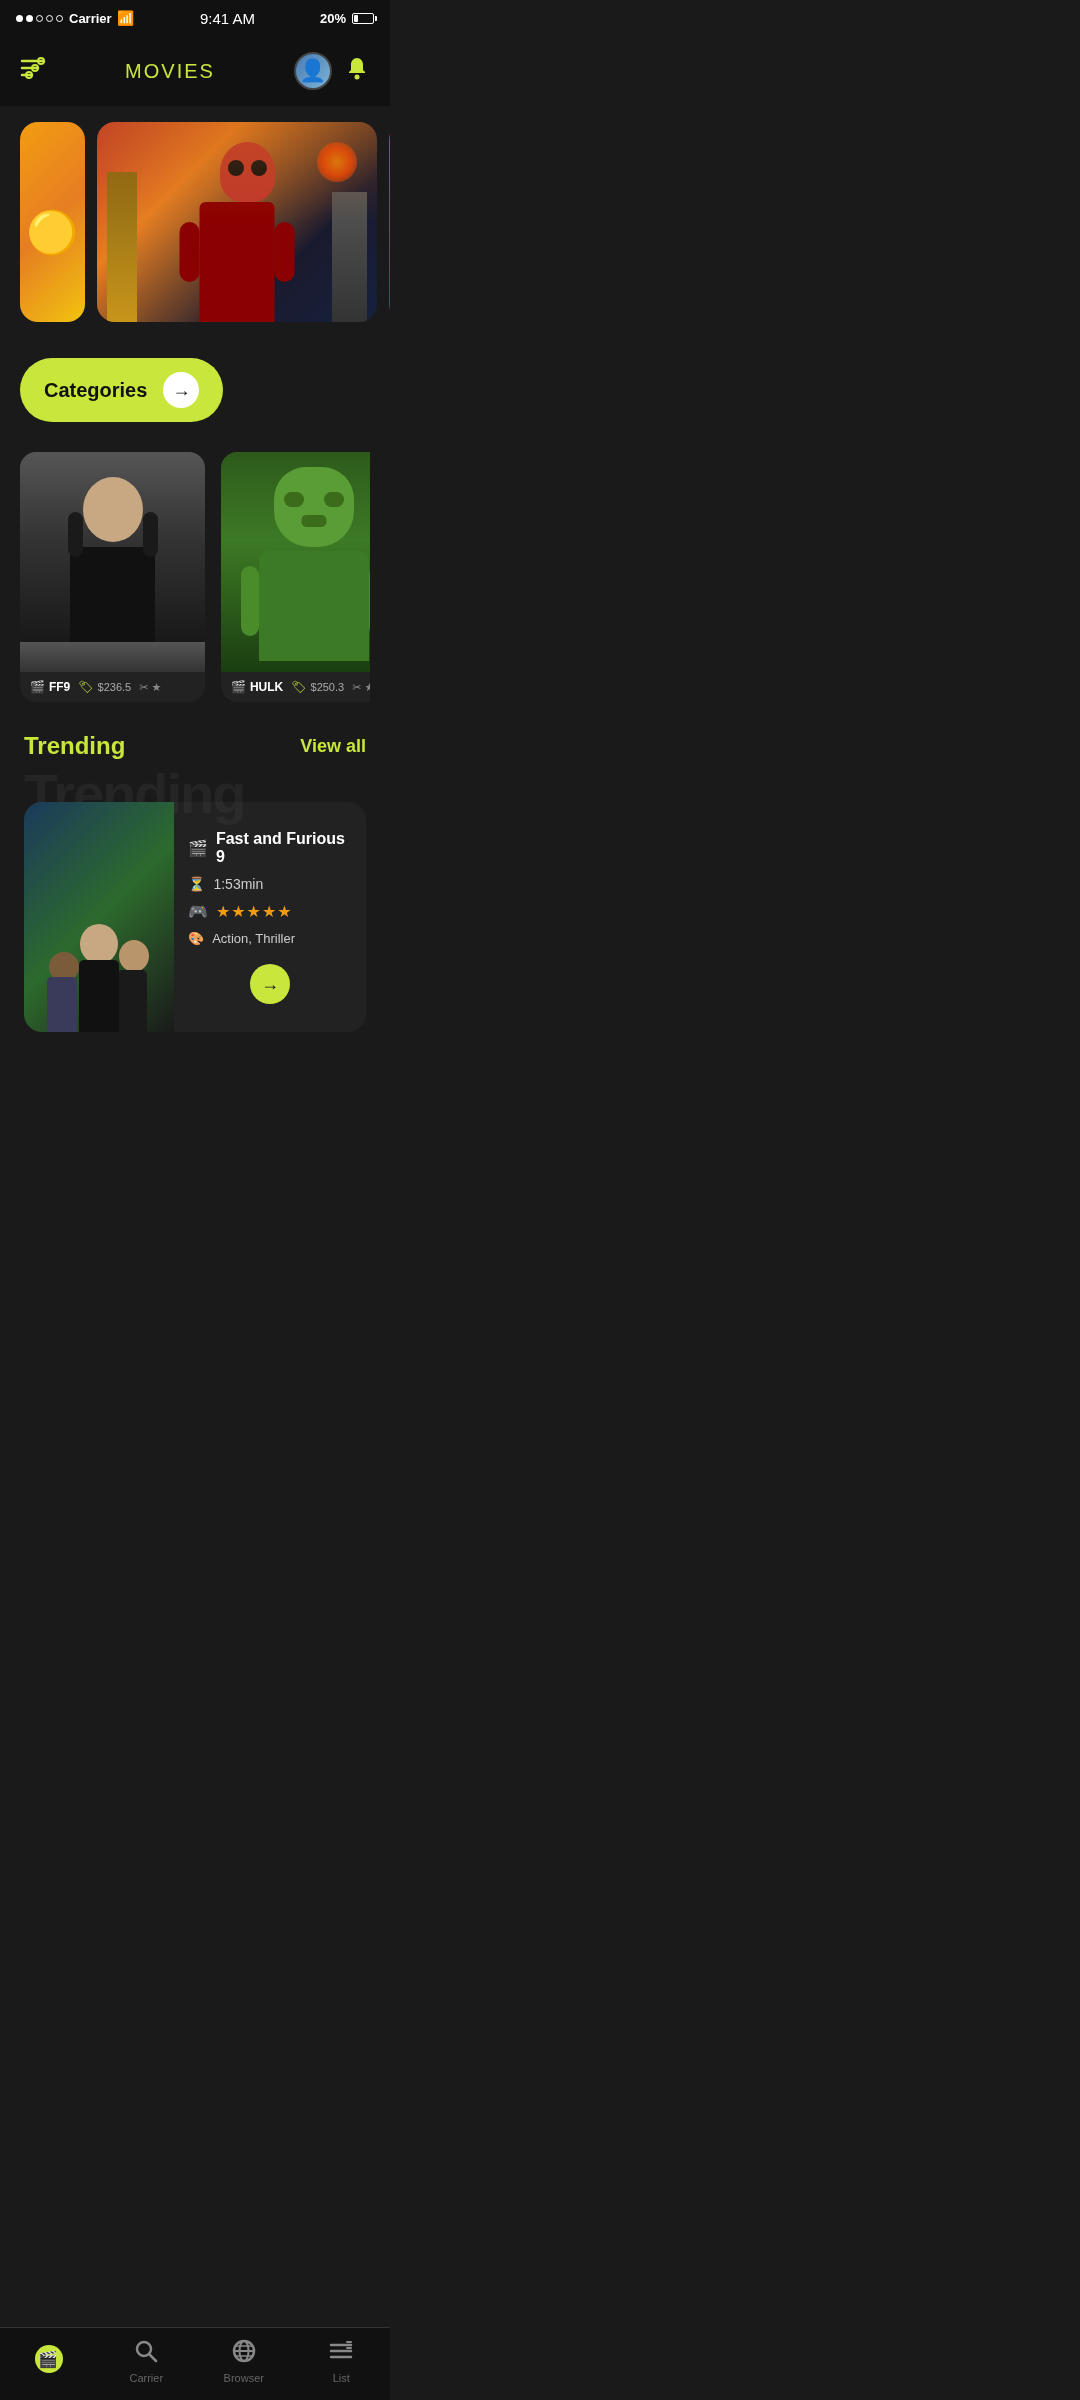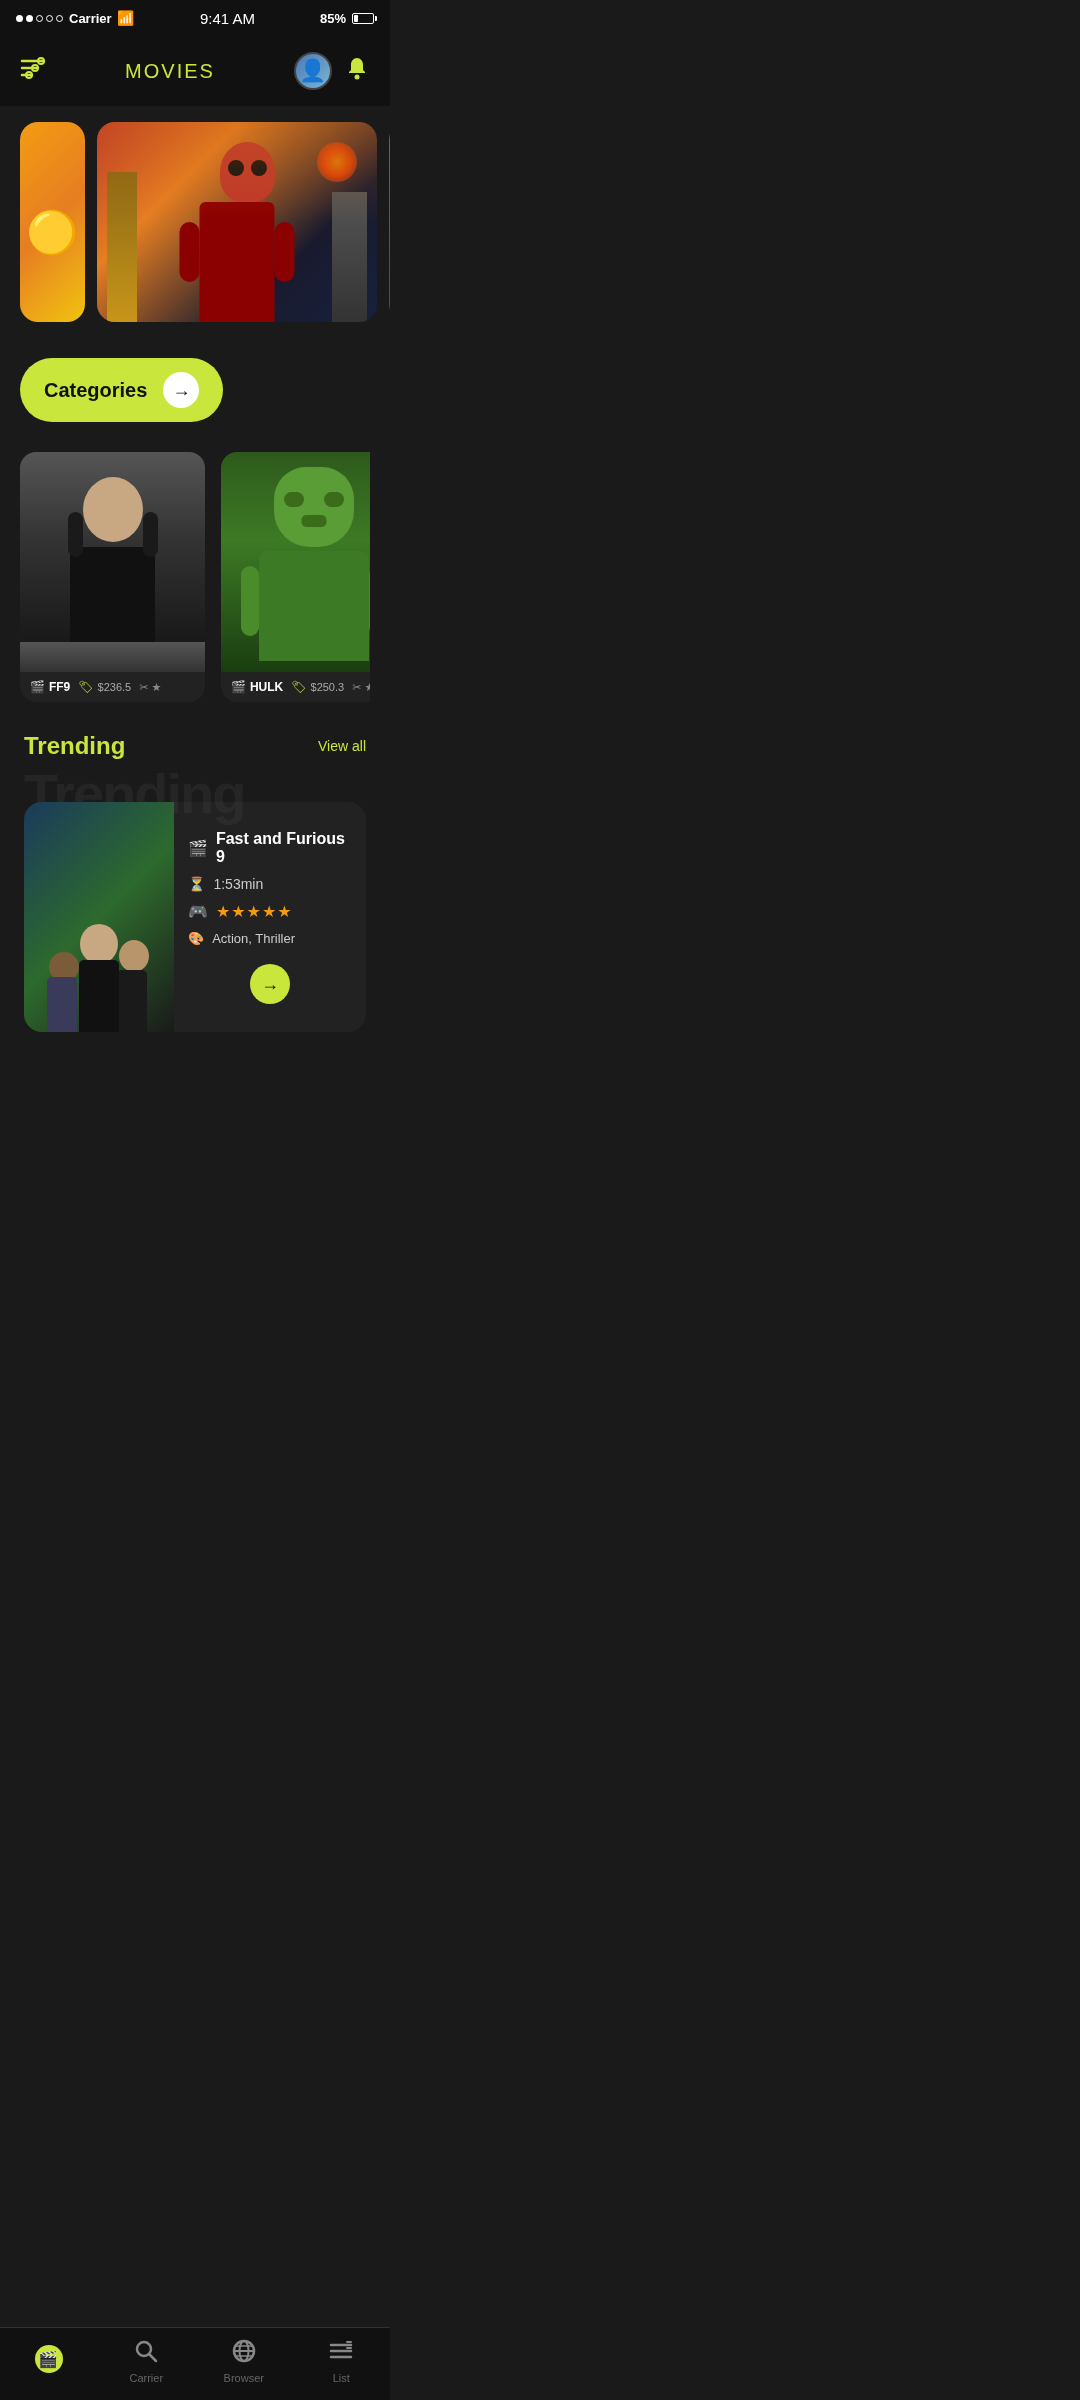--- a/index.html
+++ b/index.html
@@ -204,21 +204,21 @@
 
     
     .trending-section { padding: 10px 24px 100px; }
     .trending-header {
       display: flex;
       justify-content: space-between;
       align-items: center;
       margin-bottom: 6px;
     }
     .trending-title { font-size: 24px; font-weight: 800; color: #c8e63c; }
-    .view-all { font-size: 14px; color: #c8e63c; cursor: pointer; }
+    .view-all { font-size: 18px; color: #c8e63c; cursor: pointer; font-weight: bold; }
     .trending-bg-text {
       font-size: 56px;
       font-weight: 900;
       color: rgba(100,100,100,0.15);
       letter-spacing: -2px;
       margin-bottom: -20px;
       line-height: 1;
     }
 
     .trending-card {
@@ -341,21 +341,21 @@
       <div class="dot"></div>
       <div class="dot empty"></div>
       <div class="dot empty"></div>
       <div class="dot empty"></div>
     </div>
     <span>Carrier</span>
     <span class="wifi-icon">📶</span>
   </div>
   <div class="status-center">9:41 AM</div>
   <div class="status-right">
-    <span>85%</span>
+    <span>20%</span>
     <div class="battery">
       <div class="battery-icon">
         <div class="battery-fill"></div>
       </div>
     </div>
   </div>
 </div>
 
 <div class="header">
   <div class="filter-icon">

